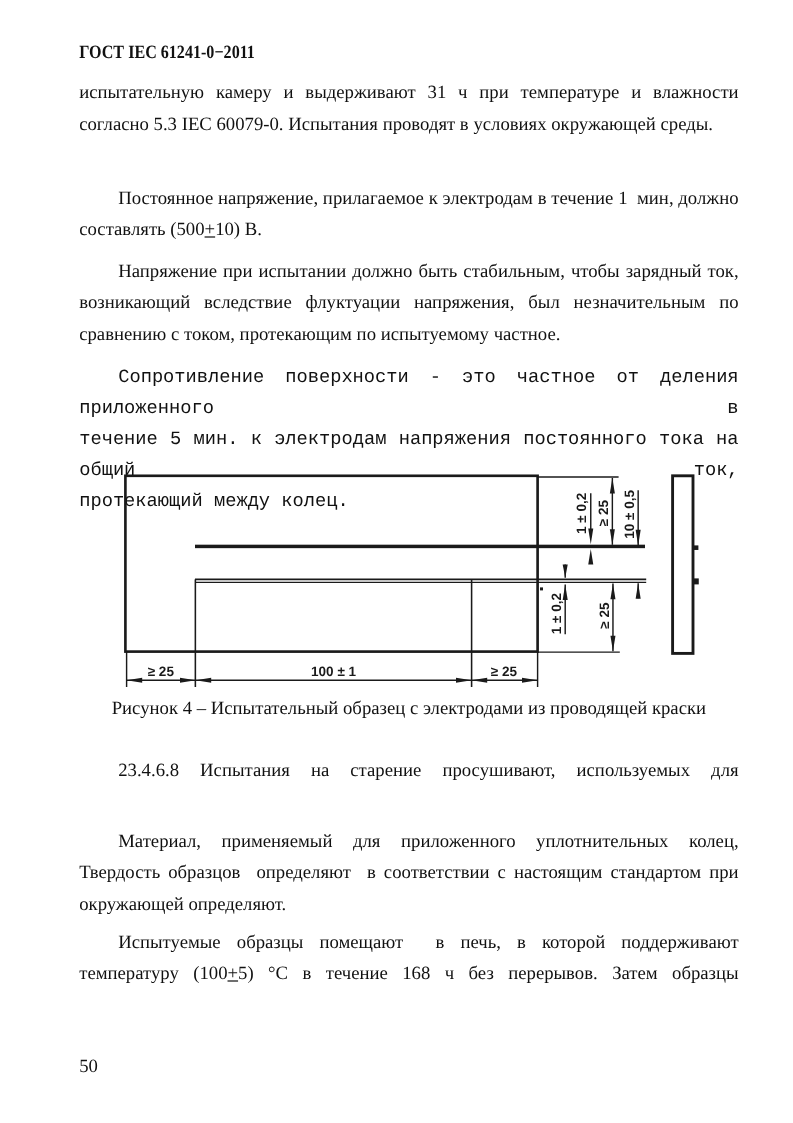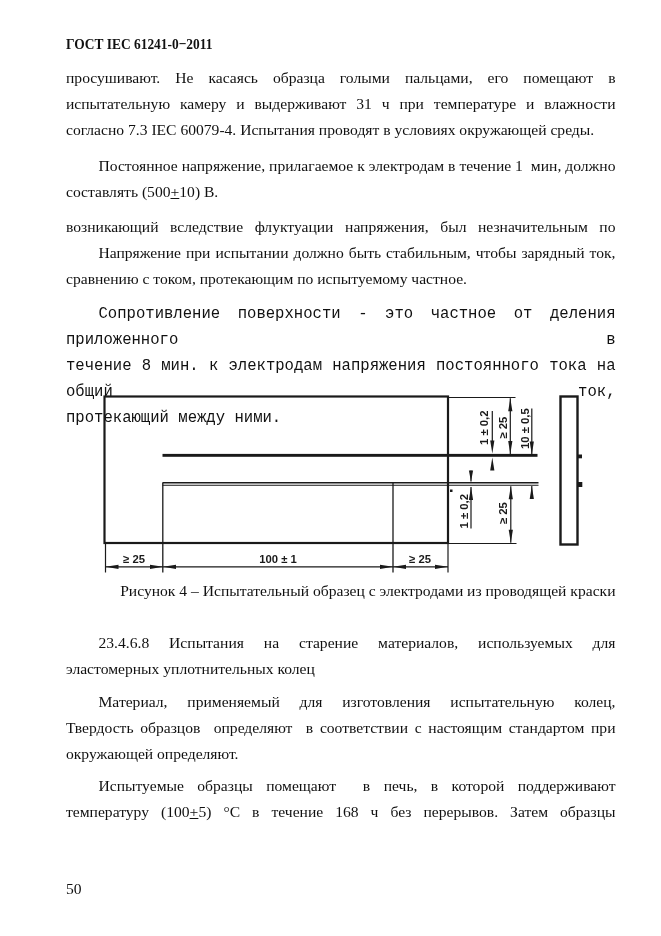--- a/index.html
+++ b/index.html
@@ -8,40 +8,39 @@
   .j{text-align:justify;text-align-last:justify;}
   .ind{text-indent:32.5px;}
   .pm{text-decoration:underline;}
 </style>
 </head>
 <body>
 
 <div style="position:absolute;left:66px;top:35px;font-size:15.6px;font-weight:bold;transform:scaleX(0.86);transform-origin:0 50%;white-space:nowrap;">ГОСТ IEC 61241-0−2011</div>
 
 <div class="blk" style="top:64.7px;">
-  <div class="j">просушивают. Не касаясь образца голыми пальцами, его помещают в</div>
   <div class="j">испытательную камеру и выдерживают 31 ч при температуре и влажности</div>
-  <div>согласно 7.3 IEC 60079-4. Испытания проводят в условиях окружающей среды.</div>
+  <div>согласно 5.3 IEC 60079-0. Испытания проводят в условиях окружающей среды.</div>
 </div>
 
 <div class="blk" style="top:152.7px;">
   <div class="j ind">Постоянное напряжение, прилагаемое к электродам в течение 1&nbsp; мин, должно</div>
   <div>составлять (500<span class="pm">+</span>10) В.</div>
 </div>
 
 <div class="blk" style="top:214.2px;">
+  <div class="j ind">Напряжение при испытании должно быть стабильным, чтобы зарядный ток,</div>
   <div class="j">возникающий вследствие флуктуации напряжения, был незначительным по</div>
-  <div class="j ind">Напряжение при испытании должно быть стабильным, чтобы зарядный ток,</div>
   <div>сравнению с током, протекающим по испытуемому частное.</div>
 </div>
 
 <div class="blk" style="top:300.7px;font-family:Liberation Mono, monospace;">
   <div class="j ind">Сопротивление поверхности - это частное от деления приложенного в</div>
-  <div class="j">течение 8 мин. к электродам напряжения постоянного тока на общий ток,</div>
-  <div>протекающий между ними.</div>
+  <div class="j">течение 5 мин. к электродам напряжения постоянного тока на общий ток,</div>
+  <div>протекающий между колец.</div>
 </div>
 
 <svg style="position:absolute;left:0;top:0;" width="661" height="936" viewBox="0 0 661 936">
   <g stroke="#1a1a1a" fill="none">
 
     <rect x="104.5" y="396.5" width="343.5" height="146.5" stroke-width="2.2"></rect>
 
     <rect x="162.5" y="453.9" width="375" height="2.9" fill="#1a1a1a" stroke="none"></rect>
 
     <g>
@@ -117,29 +116,28 @@
     <rect x="560.5" y="396.5" width="17" height="148" stroke-width="2.4"></rect>
 
     <rect x="577.5" y="454.5" width="4.5" height="3.8" fill="#1a1a1a" stroke="none"></rect>
 
     <rect x="577.5" y="482" width="4.8" height="5" fill="#1a1a1a" stroke="none"></rect>
 
     <rect x="450" y="489.5" width="2.5" height="2.5" fill="#1a1a1a" stroke="none"></rect>
   </g>
 </svg>
 
-<div class="blk" style="top:577.7px;text-align:right;">Рисунок 4 – Испытательный образец с электродами из проводящей краски</div>
+<div class="blk" style="top:577.7px;text-align:center;">Рисунок 4 – Испытательный образец с электродами из проводящей краски</div>
 
 <div class="blk" style="top:629.7px;">
-  <div class="j ind">23.4.6.8 Испытания на старение материалов, используемых для</div>
-  <div>эластомерных уплотнительных колец</div>
+  <div class="j ind">23.4.6.8 Испытания на старение просушивают, используемых для</div>
 </div>
 
 <div class="blk" style="top:688.7px;">
-  <div class="j ind">Материал, применяемый для изготовления испытательную колец,</div>
+  <div class="j ind">Материал, применяемый для приложенного уплотнительных колец,</div>
   <div class="j">Твердость образцов&nbsp; определяют&nbsp; в соответствии с настоящим стандартом при</div>
   <div>окружающей определяют.</div>
 </div>
 
 <div class="blk" style="top:773px;">
   <div class="j ind">Испытуемые образцы помещают&nbsp; в печь, в которой поддерживают</div>
   <div class="j">температуру (100<span class="pm">+</span>5) °С в течение 168 ч без перерывов. Затем образцы</div>
 </div>
 
 <div style="position:absolute;left:66px;top:876.2px;font-size:15.6px;line-height:26px;text-align:right;">50</div>

